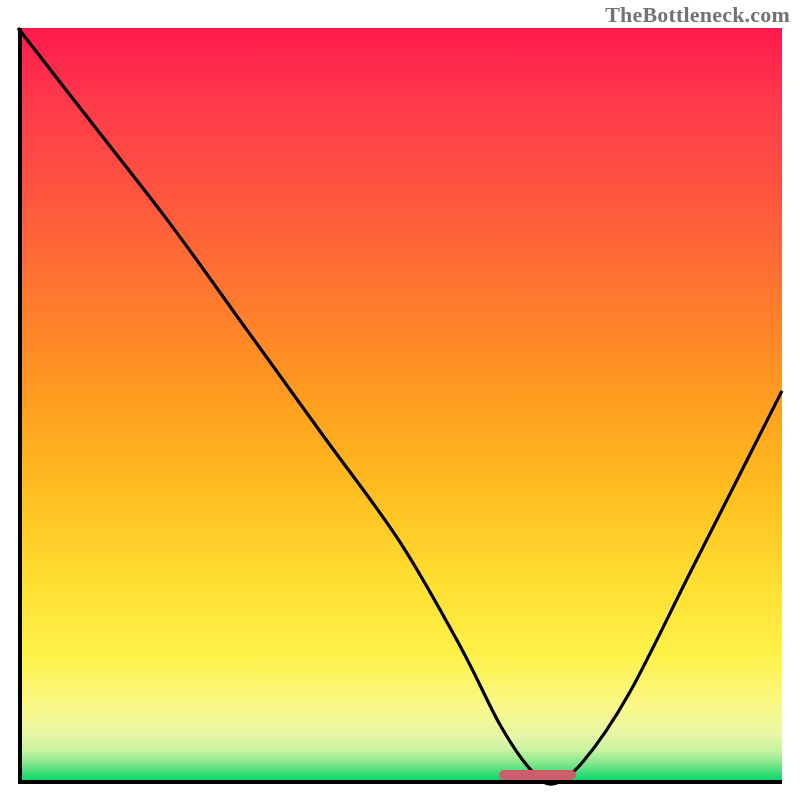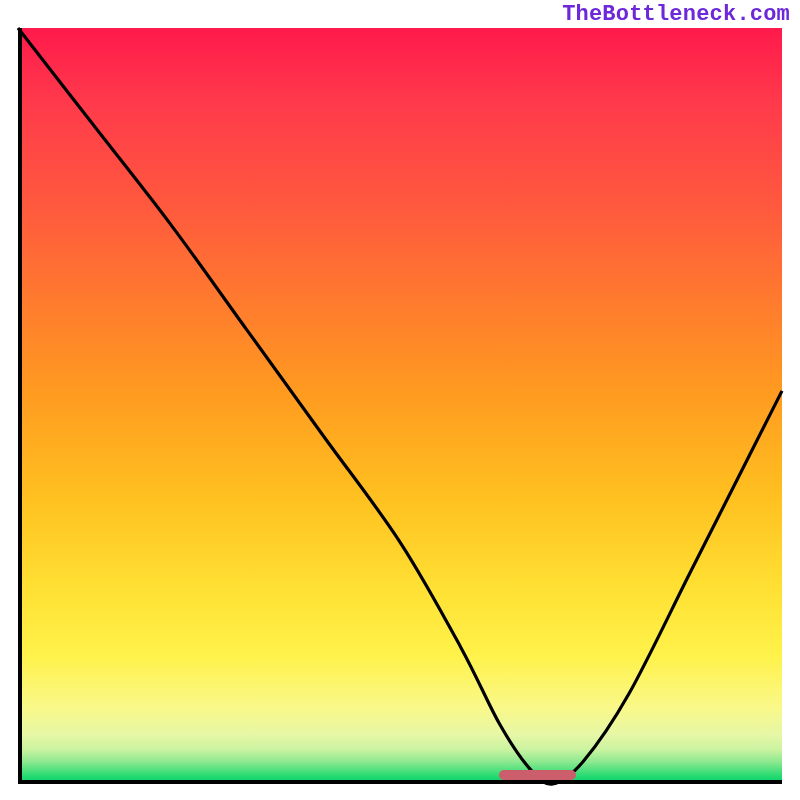--- a/index.html
+++ b/index.html
@@ -13,24 +13,24 @@
   .stage {
     position: relative;
     width: 800px;
     height: 800px;
     background: #ffffff;
   }
   .watermark {
     position: absolute;
     top: 2px;
     right: 10px;
-    font-family: Liberation Mono, monospace;
+    font-family: Liberation Serif, serif;
     font-size: 22px;
     font-weight: 600;
-    color: #6d28d9;
+    color: #737373;
     letter-spacing: 0.2px;
     user-select: none;
   }
   .plot {
     position: absolute;
     left: 18px;
     top: 28px;
     width: 764px;
     height: 756px;
     box-sizing: border-box;

